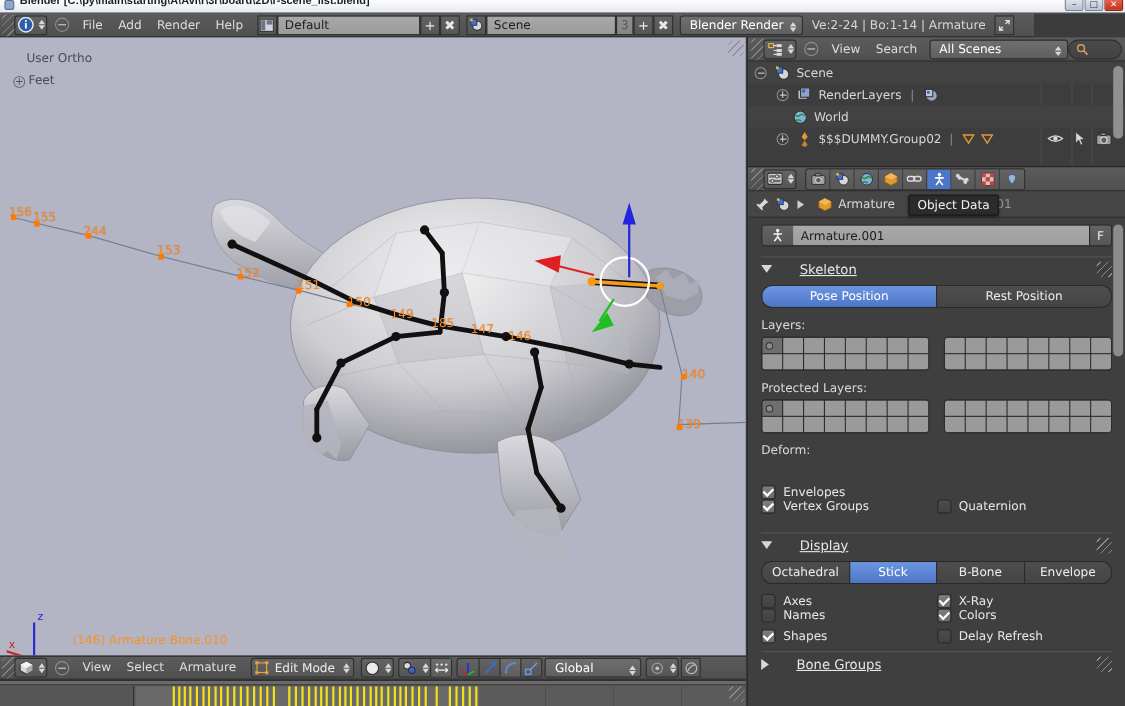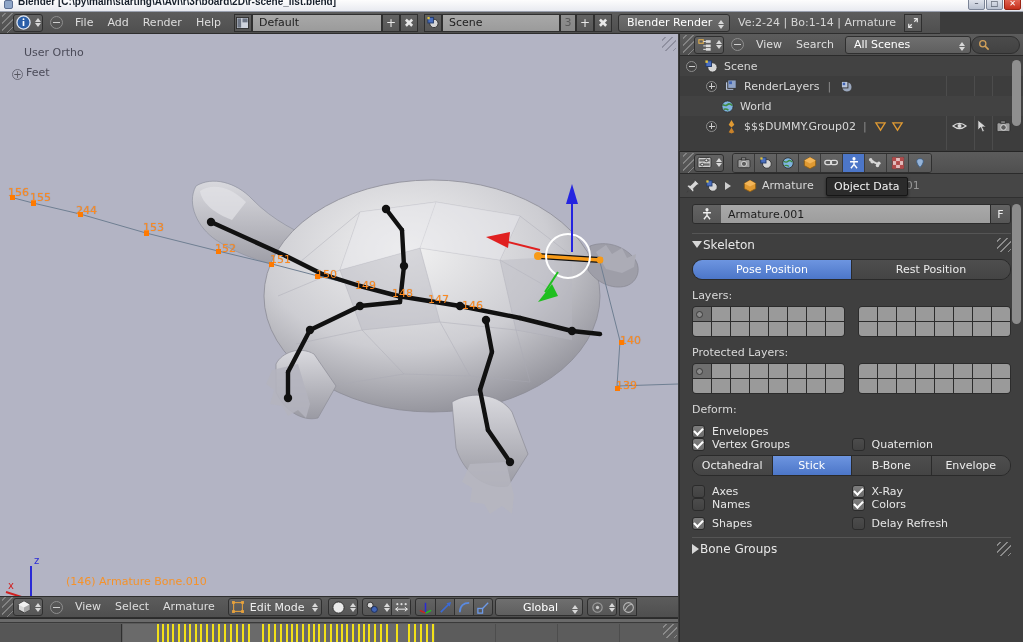--- a/index.html
+++ b/index.html
@@ -204,22 +204,22 @@
 
   .pr-body { padding:6px 12px 0 12px; position:relative; }
   .namefield {
     display:flex; height:20px; border:1px solid #2c2c2c; border-radius:3px; overflow:hidden; margin-bottom:9px;
   }
   .namefield .nf-ico { width:28px; background:linear-gradient(#636363,#565656); display:flex;align-items:center;justify-content:center;}
   .namefield .nf-val { flex:1; background:linear-gradient(#a9a9a9,#9d9d9d); color:#1c1c1c; display:flex; align-items:center; padding-left:7px; font-size:11px;}
   .namefield .nf-f { width:20px; background:linear-gradient(#636363,#565656); display:flex;align-items:center;justify-content:center; color:#ececec; font-size:11px; border-left:1px solid #2c2c2c;}
 
   .panel-hdr {
-    display:flex; align-items:center; gap:1px; height:22px;
-    border-top:1px solid #555; color:#e7e7e7; font-size:12px; position:relative;
+    display:flex; align-items:center; gap:25px; height:22px;
+    border-top:1px solid #555; color:#e7e7e7; font-size:12px; position:relative;text-decoration:underline;
   }
   .tri { width:0;height:0;border-left:5px solid transparent;border-right:5px solid transparent;border-top:7px solid #d7d7d7;}
   .tri.r { border-top:5px solid transparent;border-bottom:5px solid transparent;border-left:7px solid #d7d7d7;border-right:none;}
   .hdr-grip { position:absolute; right:0; top:4px; width:14px; height:14px;
     background:repeating-linear-gradient(135deg,transparent 0 2px,#8b8b8b 2px 3px,transparent 3px 5px); }
 
   .segbtns { display:flex; border-radius:10px; overflow:hidden; border:1px solid #2a2a2a; margin:4px 0 9px 0; }
   .segbtns .sb {
     flex:1; height:19px; display:flex; align-items:center; justify-content:center;
     background:linear-gradient(#4e4e4e,#444); color:#ececec; font-size:11px;
@@ -460,21 +460,21 @@
 
     <div>
       <div class="bonelabel" style="left:8px;top:152px">156</div>
       <div class="bonelabel" style="left:30px;top:157px">155</div>
       <div class="bonelabel" style="left:76px;top:170px">244</div>
       <div class="bonelabel" style="left:143px;top:187px">153</div>
       <div class="bonelabel" style="left:215px;top:208px">152</div>
       <div class="bonelabel" style="left:270px;top:219px">151</div>
       <div class="bonelabel" style="left:316px;top:234px">150</div>
       <div class="bonelabel" style="left:355px;top:245px">149</div>
-      <div class="bonelabel" style="left:392px;top:253px">148</div>
+      <div class="bonelabel" style="left:392px;top:253px">185</div>
       <div class="bonelabel" style="left:428px;top:259px">147</div>
       <div class="bonelabel" style="left:462px;top:265px">146</div>
       <div class="bonelabel" style="left:620px;top:300px">140</div>
       <div class="bonelabel" style="left:616px;top:345px">139</div>
 
       <div class="bonepoint" style="left:10px;top:161px"></div>
       <div class="bonepoint" style="left:31px;top:167px"></div>
       <div class="bonepoint" style="left:78px;top:178px"></div>
       <div class="bonepoint" style="left:144px;top:197px"></div>
       <div class="bonepoint" style="left:216px;top:215px"></div>
@@ -587,21 +587,21 @@
         </svg>
       </div>
       <div class="ed-ico" style="border-left:1px solid #2f2f2f">
         <svg width="15" height="15" viewBox="0 0 16 16">
           <rect x="2" y="9" width="5" height="5" fill="none" stroke="#6d9ae8" stroke-width="1.4"></rect>
           <line x1="7" y1="9" x2="13" y2="3" stroke="#6d9ae8" stroke-width="1.4"></line>
         </svg>
       </div>
     </div>
 
-    <div class="dropdown" style="width:88px;justify-content:center;padding-left:8px;margin-left:2px">
+    <div class="dropdown" style="width:88px;justify-content:flex-start;padding-left:8px;margin-left:2px">
       <span>Global</span>
       <span class="dd-arrows updown">
           <i class="u"></i>
           <i class="d"></i>
         </span>
     </div>
 
     <div class="sep" style="width:4px"></div>
 
     <div class="editor-sel">
@@ -1055,21 +1055,21 @@
             <div></div>
           <div></div>
             <div></div>
           <div></div>
             <div></div>
           <div></div>
             <div></div>
         </div>
       </div>
 
-      <div class="lbl" style="margin-bottom:9px">Deform:</div>
+      <div class="lbl" style="margin-bottom:25px">Deform:</div>
       <div class="col2" style="margin-top:6px">
         <div>
             <div class="chk on">
           <span class="box"></span>
           <span>Envelopes</span>
         </div>
           </div>
         <div></div>
       </div>
       <div class="col2">
@@ -1080,20 +1080,25 @@
         </div>
           </div>
         <div>
             <div class="chk">
           <span class="box"></span>
           <span>Quaternion</span>
         </div>
           </div>
       </div>
 
+      <div class="panel-hdr" style="margin-top:17px">
+        <span class="tri"></span>
+        <span>Display</span>
+        <span class="hdr-grip"></span>
+      </div>
 
       <div class="segbtns">
         <div class="sb">Octahedral</div>
         <div class="sb on">Stick</div>
         <div class="sb">B-Bone</div>
         <div class="sb">Envelope</div>
       </div>
 
       <div class="col2" style="margin-top:6px">
         <div>

